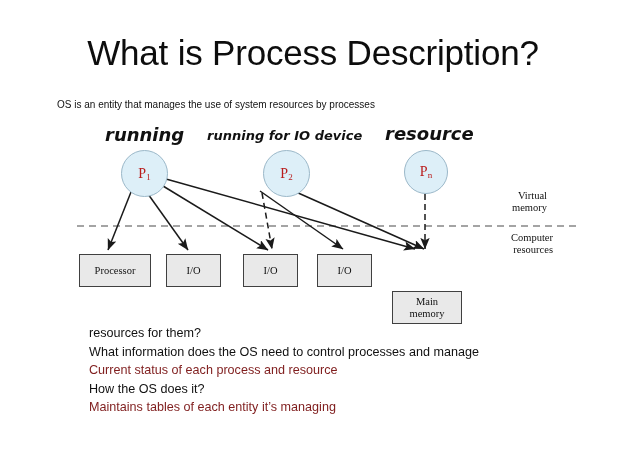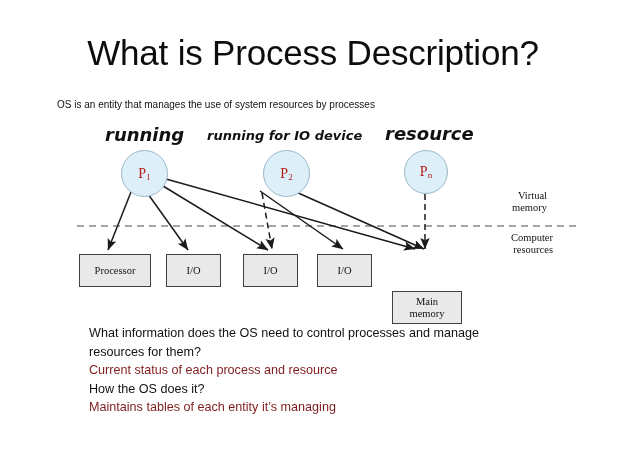--- a/index.html
+++ b/index.html
@@ -111,20 +111,20 @@
       <span>I/O</span>
     </div>
     <div class="rbox" style="left:392px;top:136px;width:68px;height:31px;flex-direction:column;margin-top:37px;">
       <span>Main</span>
       <span>memory</span>
     </div>
 
   </div>
 
   <div id="bottom">
+    <p class="q">resources for them?</p>
     <p class="q">What information does the OS need to control processes and manage</p>
-    <p class="q">resources for them?</p>
     <p class="a">Current status of each process and resource</p>
     <p class="q">How the OS does it?</p>
     <p class="a">Maintains tables of each entity it’s managing</p>
   </div>
 
 </div>
 
 </body></html>

